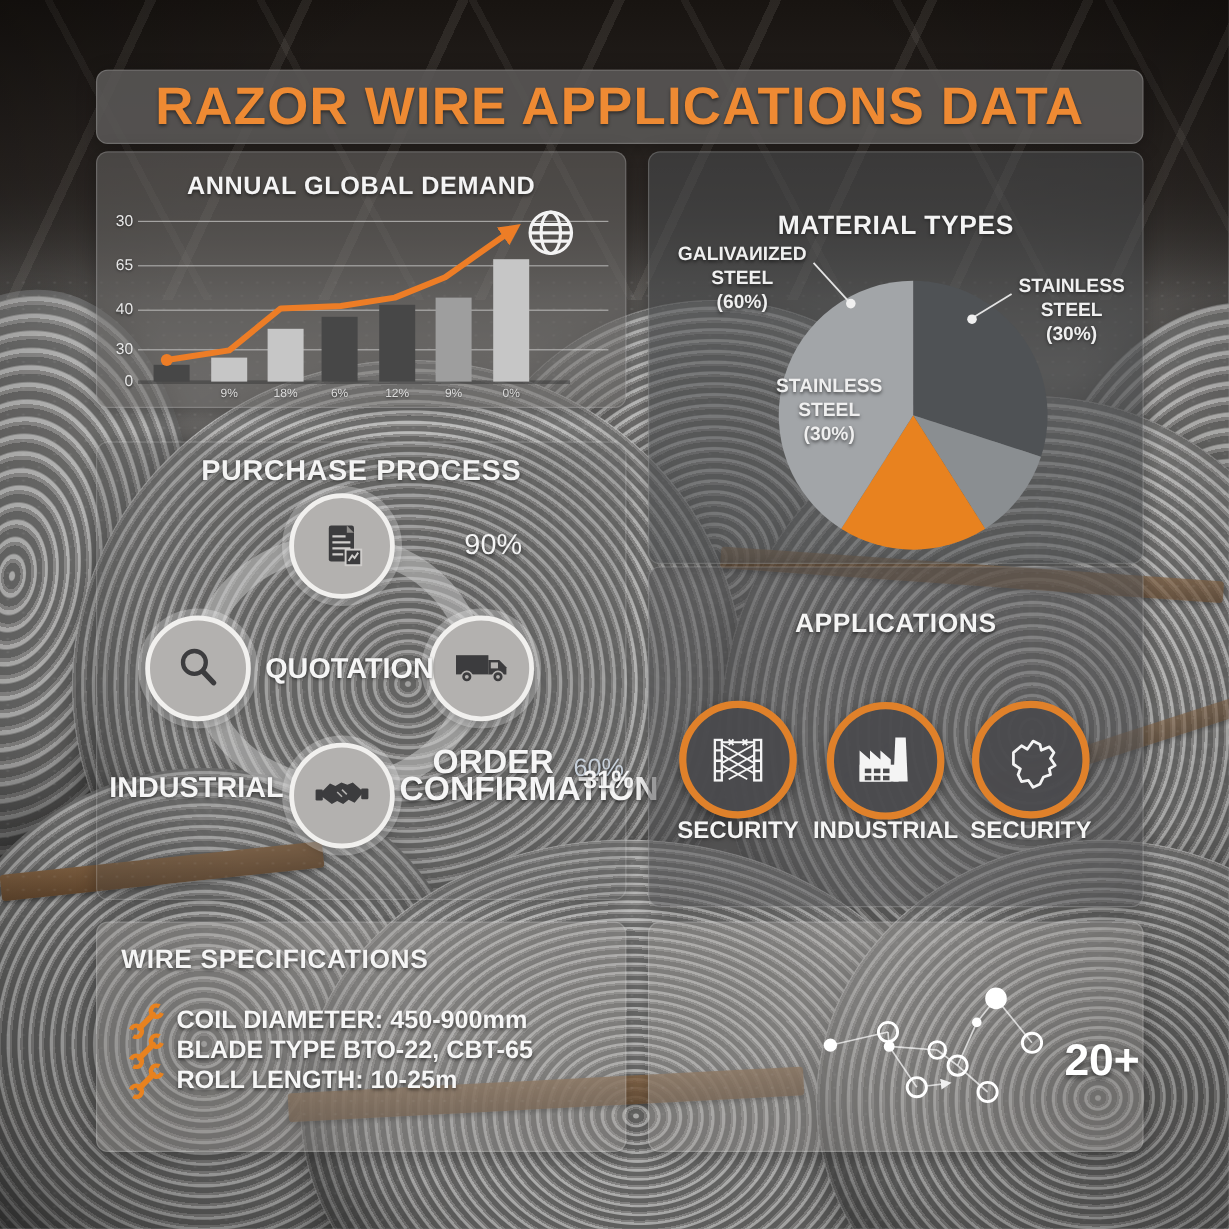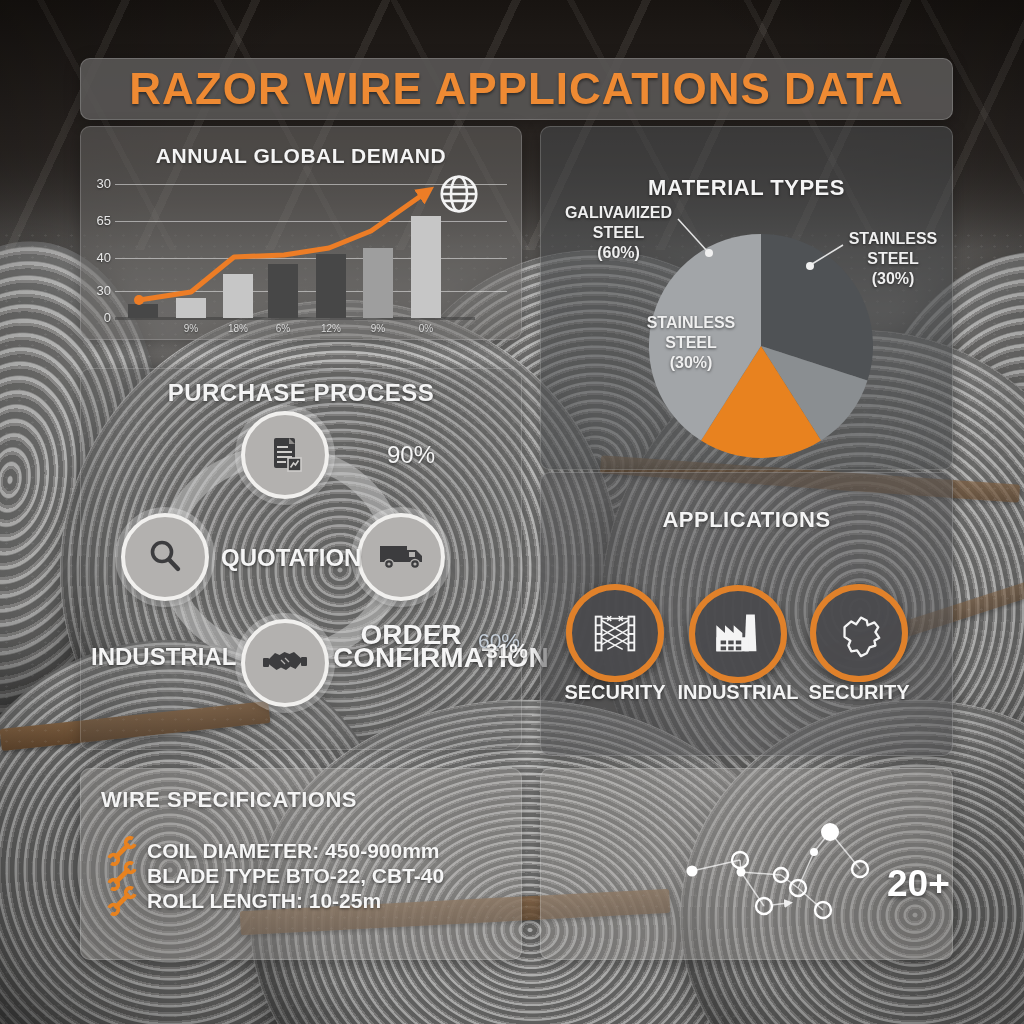--- a/index.html
+++ b/index.html
@@ -294,21 +294,21 @@
       <circle cx="25" cy="7" r="5" fill="none" stroke="#e8821f" stroke-width="4" stroke-dasharray="24 7.5" transform="rotate(20 25 7)"></circle>
     </svg>
     <span class="spec-text">COIL DIAMETER: 450-900mm</span>
   </div>
   <div class="spec-row" style="left:26px;top:92px;">
     <svg width="30" height="30" viewBox="0 0 32 32">
       <line x1="10" y1="22" x2="22" y2="10" stroke="#e8821f" stroke-width="5" stroke-linecap="round"></line>
       <circle cx="7" cy="25" r="5" fill="none" stroke="#e8821f" stroke-width="4" stroke-dasharray="24 7.5" transform="rotate(200 7 25)"></circle>
       <circle cx="25" cy="7" r="5" fill="none" stroke="#e8821f" stroke-width="4" stroke-dasharray="24 7.5" transform="rotate(20 25 7)"></circle>
     </svg>
-    <span class="spec-text">BLADE TYPE  BTO-22, CBT-40</span>
+    <span class="spec-text">BLADE TYPE  BTO-22, CBT-65</span>
   </div>
   <div class="spec-row" style="left:26px;top:117px;">
     <svg width="30" height="30" viewBox="0 0 32 32">
       <line x1="10" y1="22" x2="22" y2="10" stroke="#e8821f" stroke-width="5" stroke-linecap="round"></line>
       <circle cx="7" cy="25" r="5" fill="none" stroke="#e8821f" stroke-width="4" stroke-dasharray="24 7.5" transform="rotate(200 7 25)"></circle>
       <circle cx="25" cy="7" r="5" fill="none" stroke="#e8821f" stroke-width="4" stroke-dasharray="24 7.5" transform="rotate(20 25 7)"></circle>
     </svg>
     <span class="spec-text">ROLL LENGTH: 10-25m</span>
   </div>
 </div>

